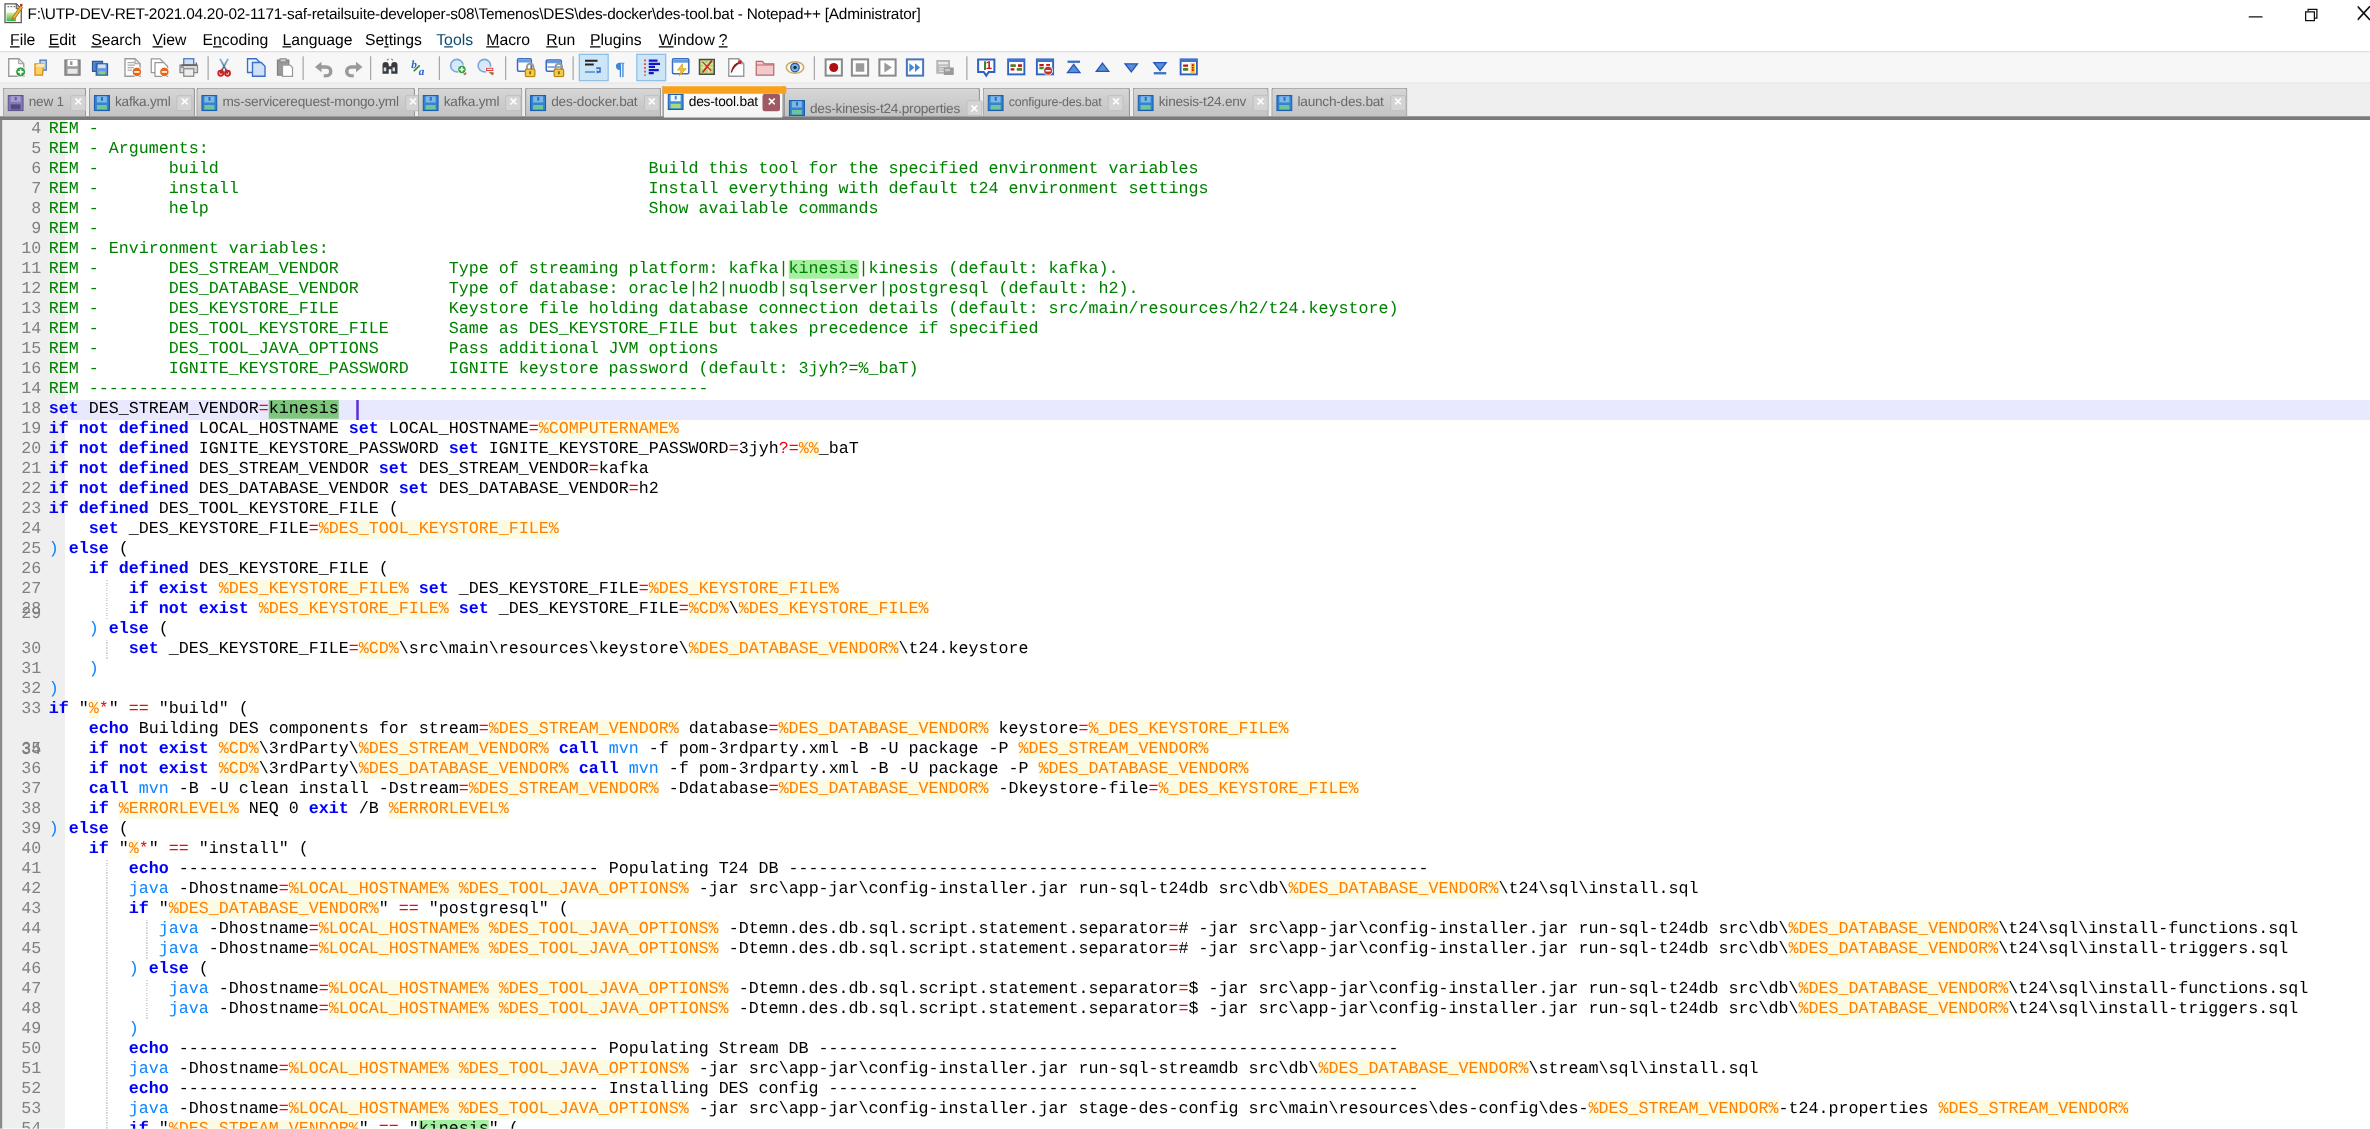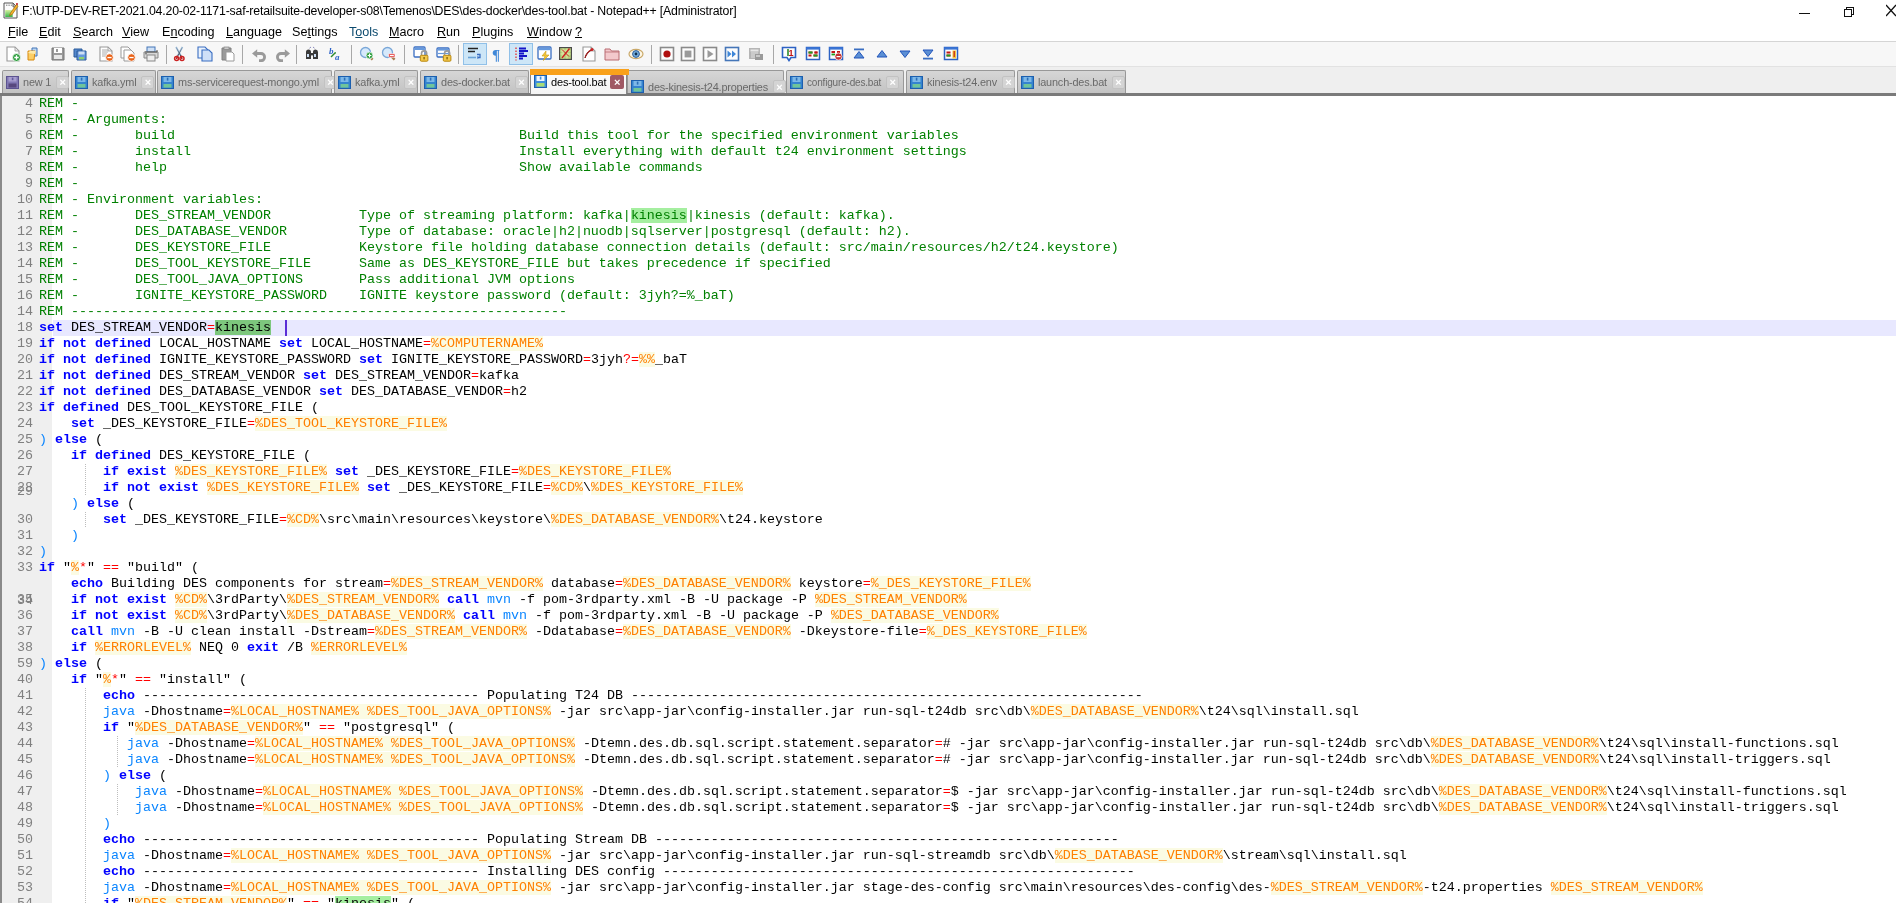--- a/index.html
+++ b/index.html
@@ -459,21 +459,21 @@
 <div class="ln" style="top:497px">34</div>
 <div class="cl" style="top:480px">    <span class="k">echo</span> Building DES components for stream<span class="o">=</span><span class="v">%DES_STREAM_VENDOR%</span> database<span class="o">=</span><span class="v">%DES_DATABASE_VENDOR%</span> keystore<span class="o">=</span><span class="v">%_DES_KEYSTORE_FILE%</span></div>
 <div class="ln" style="top:496px">35</div>
 <div class="cl" style="top:496px">    <span class="k">if not exist</span> <span class="v">%CD%</span>\3rdParty\<span class="v">%DES_STREAM_VENDOR%</span> <span class="k">call</span> <span class="c">mvn</span> -f pom-3rdparty.xml -B -U package -P <span class="v">%DES_STREAM_VENDOR%</span></div>
 <div class="ln" style="top:512px">36</div>
 <div class="cl" style="top:512px">    <span class="k">if not exist</span> <span class="v">%CD%</span>\3rdParty\<span class="v">%DES_DATABASE_VENDOR%</span> <span class="k">call</span> <span class="c">mvn</span> -f pom-3rdparty.xml -B -U package -P <span class="v">%DES_DATABASE_VENDOR%</span></div>
 <div class="ln" style="top:528px">37</div>
 <div class="cl" style="top:528px">    <span class="k">call</span> <span class="c">mvn</span> -B -U clean install -Dstream<span class="o">=</span><span class="v">%DES_STREAM_VENDOR%</span> -Ddatabase<span class="o">=</span><span class="v">%DES_DATABASE_VENDOR%</span> -Dkeystore-file<span class="o">=</span><span class="v">%_DES_KEYSTORE_FILE%</span></div>
 <div class="ln" style="top:544px">38</div>
 <div class="cl" style="top:544px">    <span class="k">if</span> <span class="v">%ERRORLEVEL%</span> NEQ 0 <span class="k">exit</span> /B <span class="v">%ERRORLEVEL%</span></div>
-<div class="ln" style="top:560px">59</div>
+<div class="ln" style="top:560px">39</div>
 <div class="cl" style="top:560px"><span class="c">)</span> <span class="k">else</span> (</div>
 <div class="ln" style="top:576px">40</div>
 <div class="cl" style="top:576px">    <span class="k">if</span> "<span class="v">%</span><span class="o">*</span>" <span class="o">==</span> "install" (</div>
 <div class="ln" style="top:592px">41</div>
 <div class="cl" style="top:592px">        <span class="k">echo</span> ------------------------------------------ Populating T24 DB ----------------------------------------------------------------</div>
 <div class="ln" style="top:608px">42</div>
 <div class="cl" style="top:608px">        <span class="c">java</span> -Dhostname<span class="o">=</span><span class="vh">%LOCAL_HOSTNAME% %DES_TOOL_JAVA_OPTIONS%</span> -jar src\app-jar\config-installer.jar run-sql-t24db src\db\<span class="v">%DES_DATABASE_VENDOR%</span>\t24\sql\install.sql</div>
 <div class="ln" style="top:624px">43</div>
 <div class="cl" style="top:624px">        <span class="k">if</span> "<span class="v">%DES_DATABASE_VENDOR%</span>" <span class="o">==</span> "postgresql" (</div>
 <div class="ln" style="top:640px">44</div>

